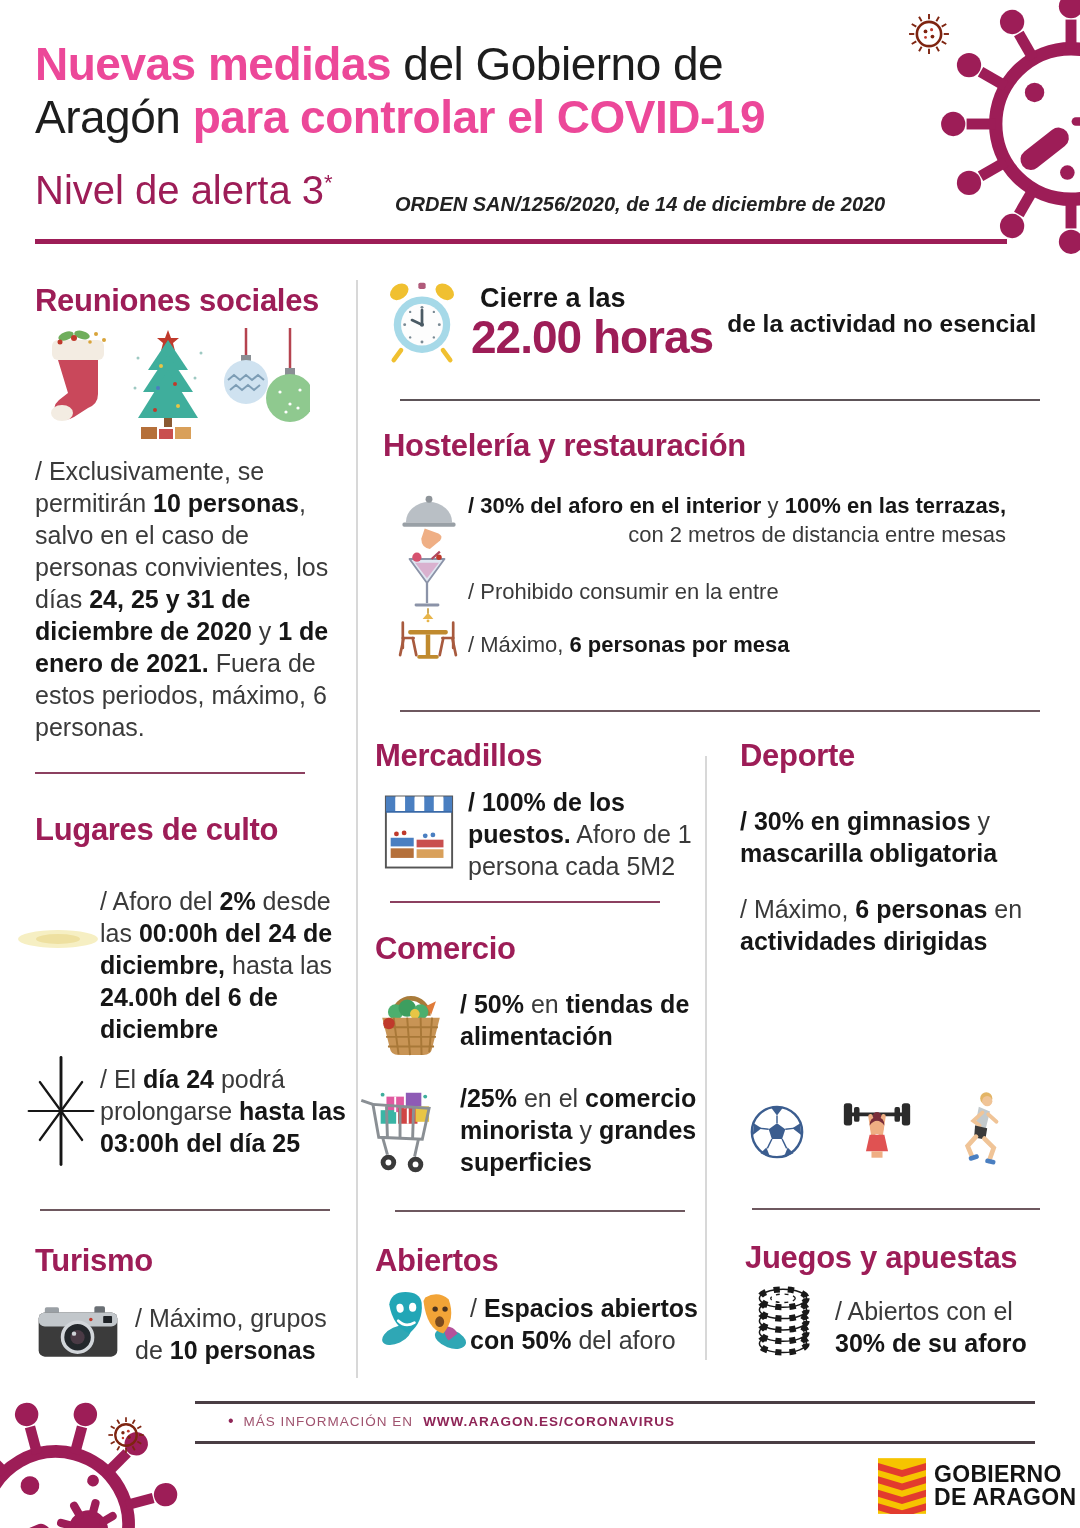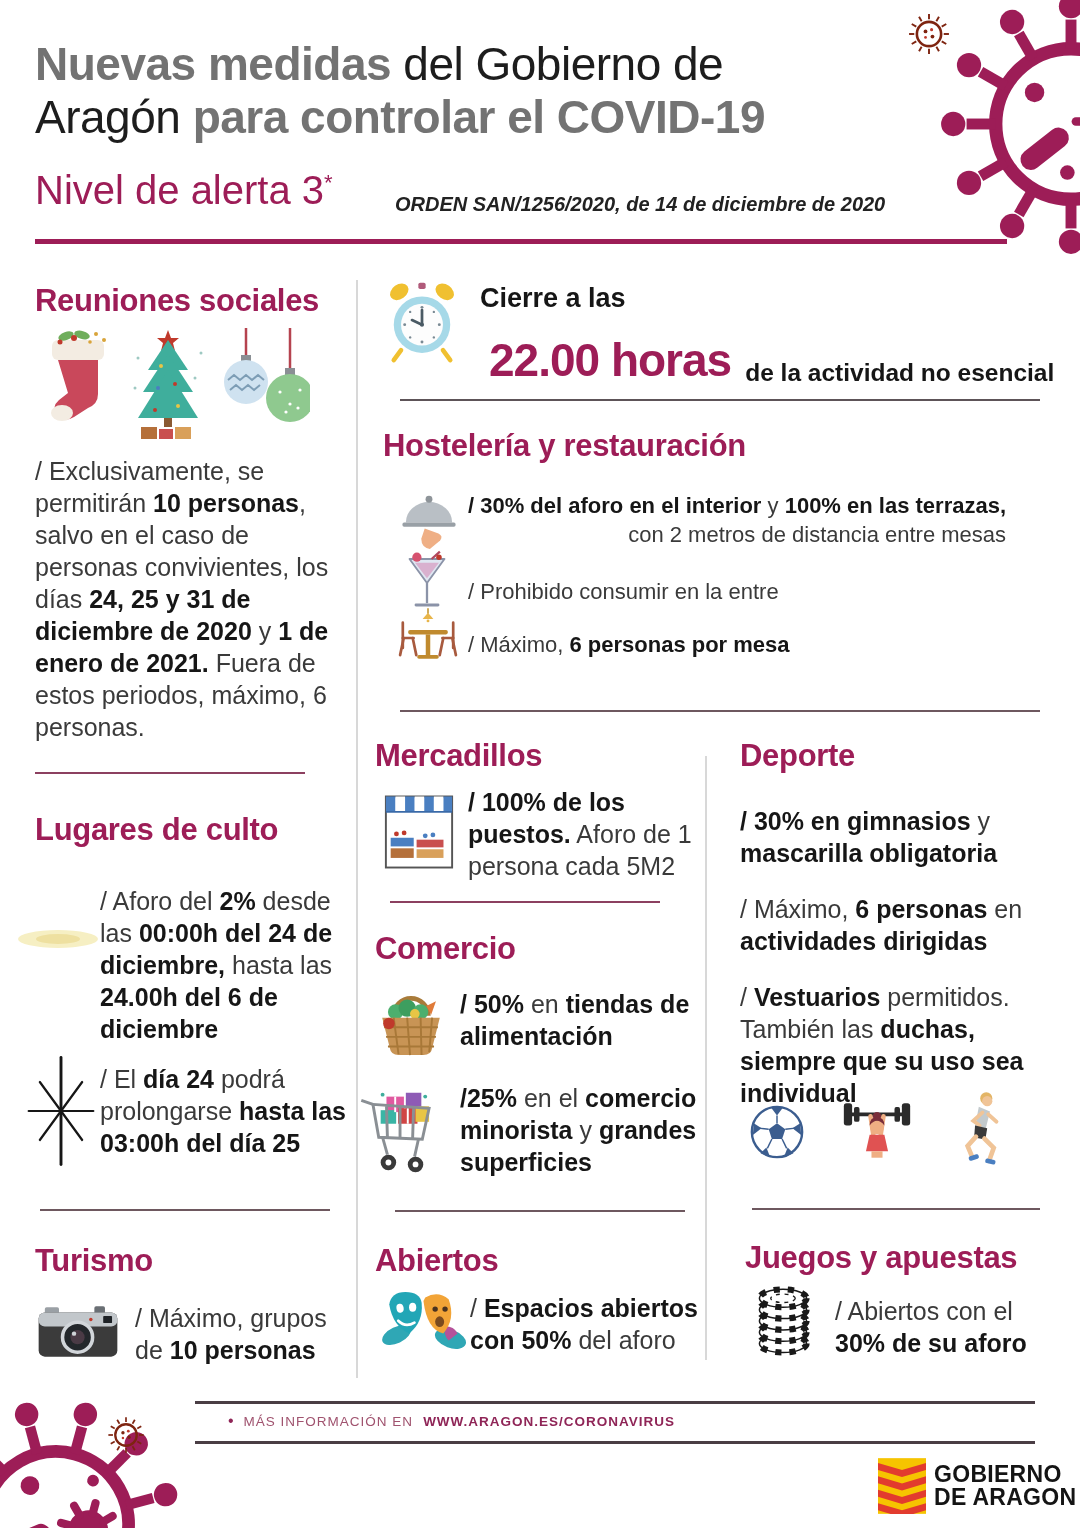--- a/index.html
+++ b/index.html
@@ -5,21 +5,21 @@
   html,body{margin:0;padding:0;background:#fff;}
   #page{position:relative;width:1080px;height:1528px;background:#ffffff;overflow:hidden;
         font-family:"Liberation Sans", sans-serif;color:#2b2b2b;}
   .abs{position:absolute;}
   .h{color:#9d1d57;font-weight:700;font-size:31px;letter-spacing:-0.3px;}
   .t{font-size:25px;line-height:1.28;color:#3a3a3a;}
   .t .b{font-weight:700;color:#161616;}
   .hr{position:absolute;height:2px;background:#6e585f;}
   .vr{position:absolute;width:2px;background:#d8d8d8;}
   .title{font-size:46px;line-height:1.16;color:#1d1d1d;letter-spacing:-0.5px;}
-  .title .mb{color:#737373;font-weight:700;}
+  .title .mb{color:#ec4899;font-weight:700;}
   .nivel{font-size:40px;color:#9d1d57;font-weight:400;}
   .orden{font-size:20px;font-style:italic;font-weight:700;color:#222;}
   .closure-top{font-size:27px;font-weight:700;color:#161616;}
   .closure-time{font-size:46px;font-weight:700;color:#9d1d57;letter-spacing:-1px;}
   .closure-rest{font-size:24.5px;font-weight:700;color:#161616;margin-left:14px;}
   .host-line{font-size:22px;line-height:1.3;color:#3a3a3a;white-space:nowrap;text-align:right;}
   .host-line .b{font-weight:700;color:#161616;}
   .footer-info{font-size:13.5px;letter-spacing:1px;color:#a0536f;}
   .footer-url{font-size:13.5px;font-weight:700;letter-spacing:1px;color:#8f2557;}
   .logo-text{font-size:23px;font-weight:700;line-height:0.98;color:#141414;letter-spacing:0.3px;}
@@ -238,21 +238,21 @@
       <circle cx="32" cy="38" r="1.3"></circle>
         <circle cx="58" cy="38" r="1.3"></circle>
         <circle cx="32" cy="66" r="1.3"></circle>
         <circle cx="58" cy="66" r="1.3"></circle>
     </g>
     <line x1="45" y1="52" x2="45" y2="36" stroke="#4a5a64" stroke-width="3" stroke-linecap="round"></line>
     <line x1="45" y1="52" x2="34" y2="47" stroke="#4a5a64" stroke-width="3" stroke-linecap="round"></line>
     <circle cx="45" cy="52" r="2.2" fill="#4a5a64"></circle>
   </svg>
   <div class="abs closure-top" style="left:480px;top:283px;">Cierre a las</div>
-  <div class="abs" style="left:489px;top:310px;display:flex;align-items:flex-end;margin-top:23px;">
+  <div class="abs" style="left:471px;top:310px;display:flex;align-items:flex-start;">
     <span class="closure-time">22.00 horas</span>
     <span class="closure-rest">de la actividad no esencial</span>
   </div>
   <div class="hr" style="left:400px;top:399px;width:640px;background:#5d5358;"></div>
 
   <div class="abs h" style="left:383px;top:428px;">Hostelería y restauración</div>
 
   <svg class="abs" style="left:399px;top:488px;" width="60" height="62" viewBox="0 0 70 72">
     <path d="M8,40 a27,24 0 0 1 54,0 z" fill="#b9bfc5"></path>
     <circle cx="35" cy="13" r="4" fill="#8e9499"></circle>
@@ -382,23 +382,20 @@
   </div>
 
   <div class="abs h" style="left:740px;top:738px;">Deporte</div>
 
   <div class="abs t" style="left:740px;top:805px;width:310px;">
     <span class="b">/ 30% en gimnasios</span><span> y </span><span class="b">mascarilla obligatoria</span>
   </div>
   <div class="abs t" style="left:740px;top:893px;width:310px;">
     <span>/ Máximo, </span><span class="b">6 personas</span><span> en </span><span class="b">actividades dirigidas</span>
   </div>
-  <div class="abs t" style="left:740px;top:981px;width:310px;">
-    <span>/ </span><span class="b">Vestuarios</span><span> permitidos. También las </span><span class="b">duchas, siempre que su uso sea individual</span>
-  </div>
 
   <svg class="abs" style="left:748px;top:1103px;" width="58" height="58" viewBox="0 0 60 60">
     <circle cx="30" cy="30" r="26" fill="#ffffff" stroke="#3b5d8f" stroke-width="2.5"></circle>
     <polygon points="30,21 38.6,27.2 35.3,37.3 24.7,37.3 21.4,27.2" fill="#3b5d8f"></polygon>
     <polygon points="24,5 36,5 30,13" fill="#3b5d8f"></polygon>
     <polygon points="54,21 55,33 46,26" fill="#3b5d8f"></polygon>
     <polygon points="6,21 5,33 14,26" fill="#3b5d8f"></polygon>
     <polygon points="13,52 23,56 19,46" fill="#3b5d8f"></polygon>
     <polygon points="47,52 37,56 41,46" fill="#3b5d8f"></polygon>
     <g stroke="#3b5d8f" stroke-width="1.5">

